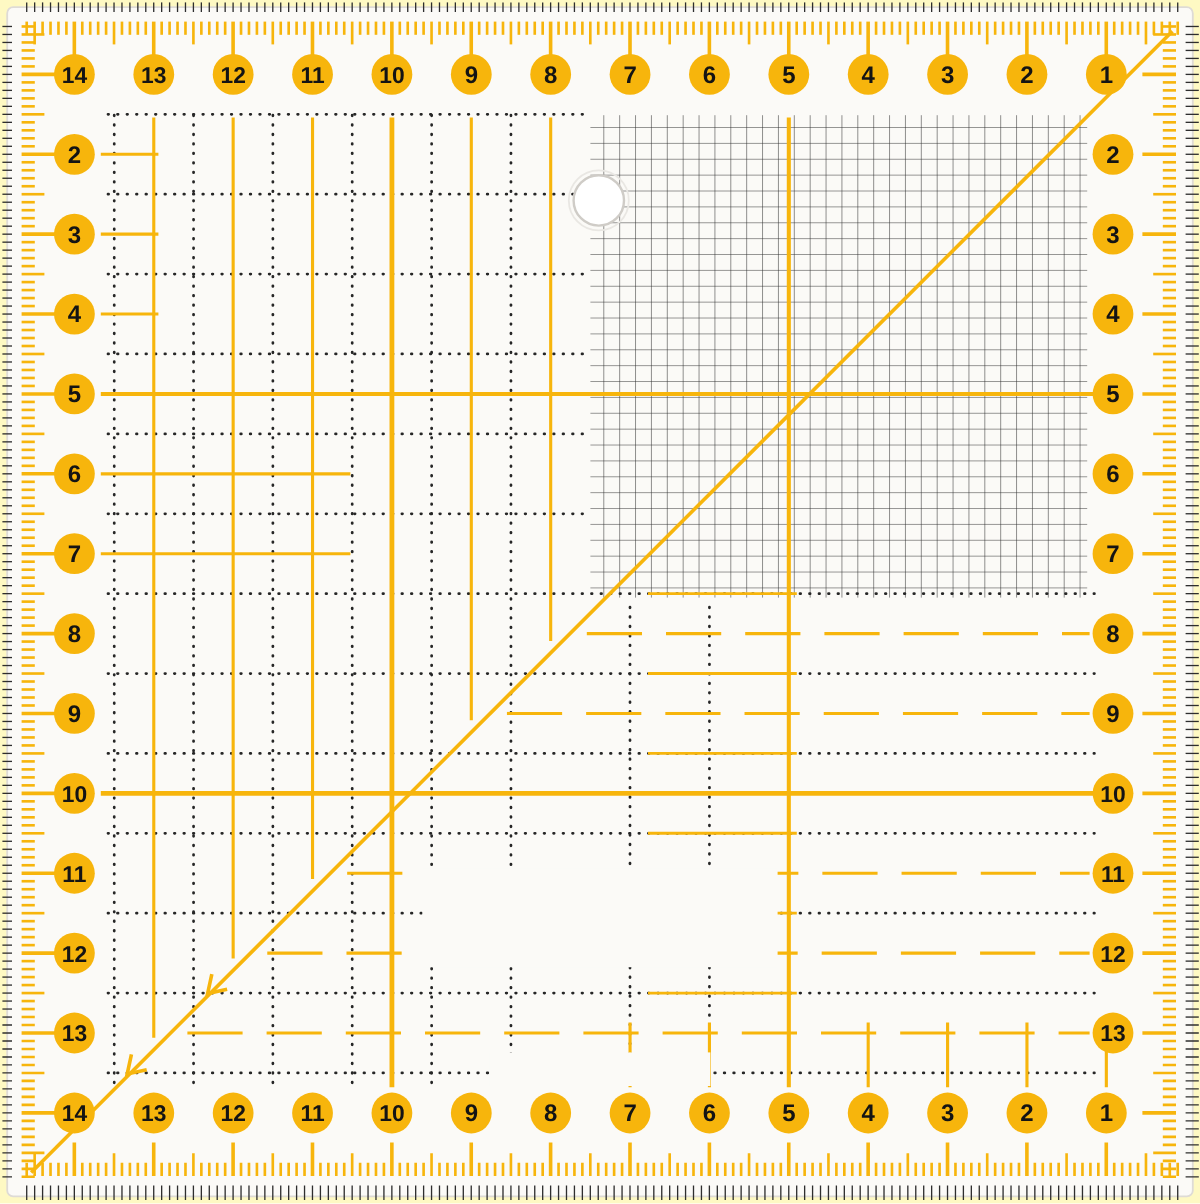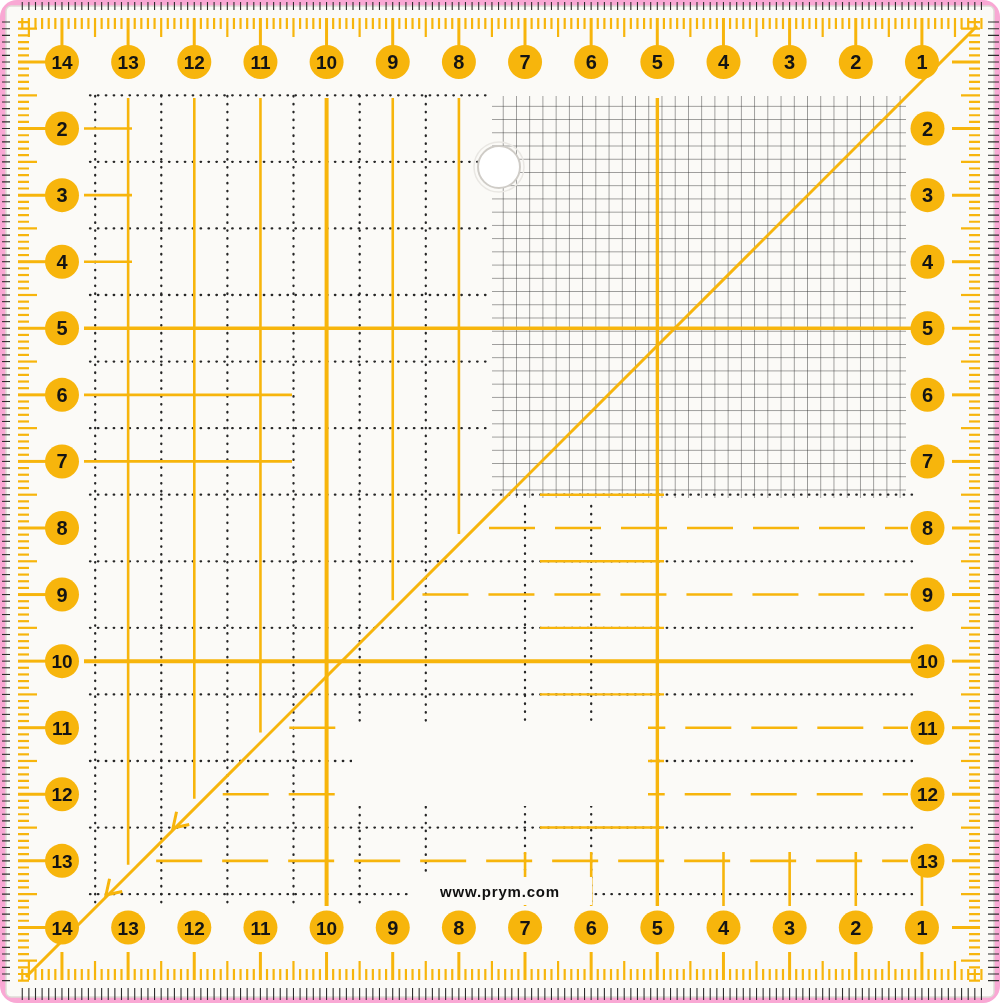--- a/index.html
+++ b/index.html
@@ -1,16 +1,16 @@
 <!DOCTYPE html>
 <html><head>
 <meta charset="utf-8">
 <style>
   html,body{margin:0;padding:0;background:#ffffff;}
-  .stage{position:relative;width:1000px;height:1003px;overflow:hidden;background:#f9a8d4;font-family:"Liberation Sans",sans-serif;border-radius:17px;}
+  .stage{position:relative;width:1000px;height:1003px;overflow:hidden;background:#fef9c3;font-family:"Liberation Sans",sans-serif;}
   .stage svg{position:absolute;left:0;top:0;display:block;}
   .brand-block{position:absolute;top:731px;left:50%;transform:translateX(-50%);width:250px;text-align:center;pointer-events:none;}
   .brand-name{font-size:37px;font-weight:bold;color:#101010;line-height:1;letter-spacing:-0.5px;}
   .brand-reg{font-size:15px;font-weight:bold;color:#101010;vertical-align:14px;}
   .brand-byline{display:block;text-align:right;padding-right:28px;font-size:15px;font-weight:bold;color:#1c1c1c;margin-top:1px;}
   .website{position:absolute;top:883px;left:0;width:1000px;text-align:center;font-size:15px;font-weight:bold;letter-spacing:.8px;color:#101010;pointer-events:none;}
 </style>
 </head>
 <body>
 
@@ -1365,15 +1365,14 @@
         <circle cx="927.5" cy="727.6999999999999" r="17" fill="#F7B50C"></circle>
         <text x="927.5" y="734.6999999999999" text-anchor="middle" font-family="&quot;Liberation Sans&quot;, sans-serif" font-size="19" font-weight="bold" fill="#141414">11</text>
         <circle cx="927.5" cy="794.27" r="17" fill="#F7B50C"></circle>
         <text x="927.5" y="801.27" text-anchor="middle" font-family="&quot;Liberation Sans&quot;, sans-serif" font-size="19" font-weight="bold" fill="#141414">12</text>
         <circle cx="927.5" cy="860.8399999999999" r="17" fill="#F7B50C"></circle>
         <text x="927.5" y="867.8399999999999" text-anchor="middle" font-family="&quot;Liberation Sans&quot;, sans-serif" font-size="19" font-weight="bold" fill="#141414">13</text>
       </g>
     </svg>
 
 
-  <div class="website">www.prym.com</div>
 
 </div>
 
 </body></html>

